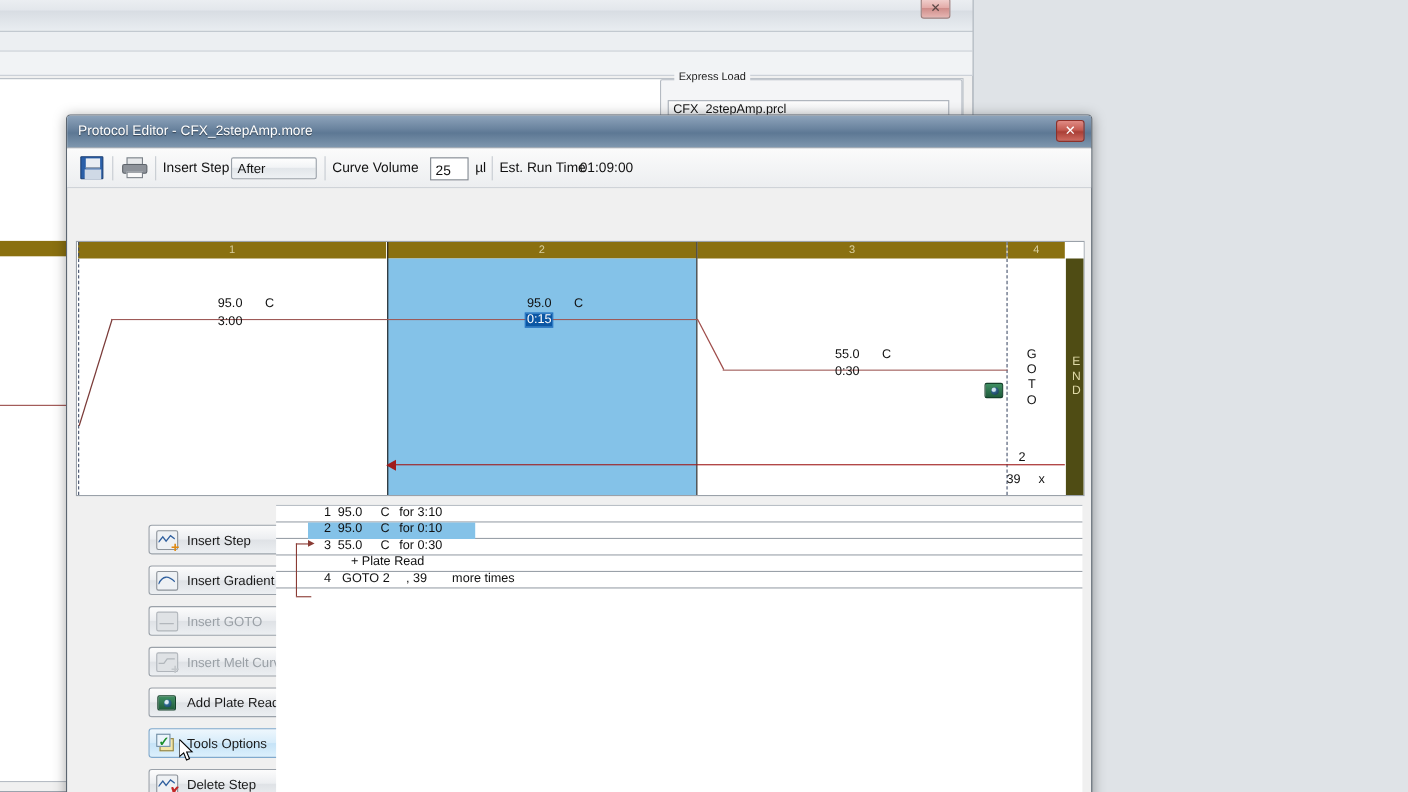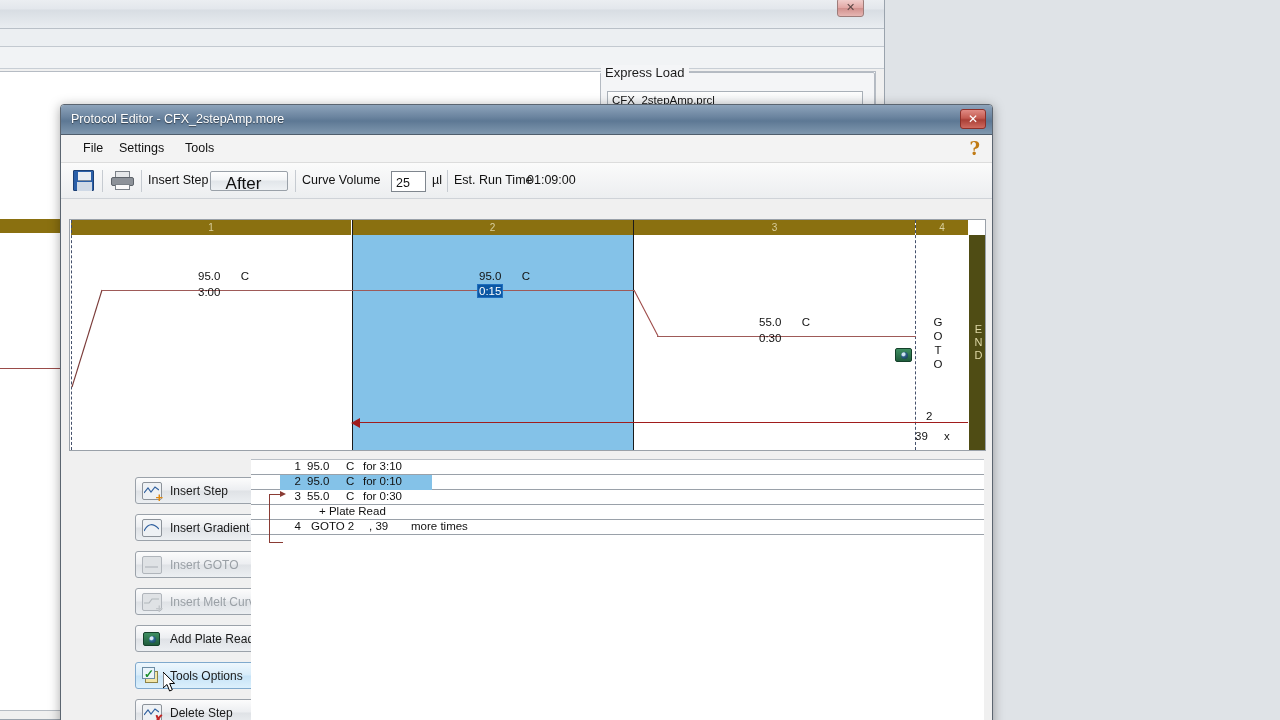--- a/index.html
+++ b/index.html
@@ -51,22 +51,22 @@
     position: absolute; left: 8px; top: 80px; right: 8px; bottom: 8px;
     background: #ffffff; border: 1px solid #b6bcc4;
   }
   .bg-expressload {
     position: absolute; left: 600px; top: 72px;
     width: 275px; height: 46px;
     border: 1px solid #b4bac2; border-radius: 2px;
     background: #f4f5f7;
   }
   .bg-expressload .legend {
-    position: absolute; left: 0; top: -8px;
-    background: #f4f5f7; padding: 0 4px; font-size: 13px; color: #1b1b1b; text-align: right;
+    position: absolute; left: 12px; top: -8px;
+    background: #f4f5f7; padding: 0 4px; font-size: 10px; color: #1b1b1b; text-align: right;
   }
   .bg-combo {
     position: absolute; left: 6px; top: 18px; width: 256px; height: 20px;
     border: 1px solid #a9b0b8; background: linear-gradient(180deg,#fdfdfd,#e9ecef);
     font-size: 11.5px; color: #141414; padding: 2px 0 0 4px;
   }
   
   .bg-chart-gold {
     position: absolute; left: 9px; top: 228px; width: 866px; height: 14px;
     background: #8a7010;
@@ -139,21 +139,21 @@
   }
   .icon-print .body { position:absolute; left:0; top:6px; width:23px; height:9px; background:#8d9299; border:1px solid #5e646b; border-radius:2px; }
   .icon-print .top  { position:absolute; left:4px; top:0px; width:15px; height:7px; background:#e6e8ea; border:1px solid #7b8188; }
   .icon-print .out  { position:absolute; left:4px; top:13px; width:15px; height:6px; background:#fafafa; border:1px solid #7b8188; }
 
   .tb-label { position:absolute; top:10px; font-size:12.5px; color:#111; }
   .combo {
     position: relative; width: 100%; height: 100%;
     border: 1px solid #9aa1a9; border-radius: 2px;
     background: linear-gradient(180deg,#fefefe 0%,#f2f4f6 45%,#e2e6ea 50%,#eef1f4 100%);
-    font-size: 17px; color: #111; padding: 2px 16px 0 5px; text-align: center;
+    font-size: 12px; color: #111; padding: 2px 16px 0 5px;
   }
   .tb-input {
     position: absolute; width: 35px; height: 21px;
     border: 1px solid #7f868e; background: #ffffff;
     font-size: 12.5px; color: #111; padding: 2px 0 0 4px;
   }
 
   
   .chart-wrap {
     position: absolute; left: 8px; top: 114px;
@@ -294,26 +294,20 @@
     <div class="bg-combo">CFX_2stepAmp.prcl</div>
   </div>
 
   <div class="dlg">
 
     <div class="dlg-title">
       <span class="t">Protocol Editor - CFX_2stepAmp.more</span>
       <div class="dlg-close">✕</div>
     </div>
 
-    <div class="dlg-menubar">
-      <span class="mi" style="left:22px;">File</span>
-      <span class="mi" style="left:58px;">Settings</span>
-      <span class="mi" style="left:124px;">Tools</span>
-      <span class="help-q">?</span>
-    </div>
 
     <div class="dlg-toolbar">
       <div class="icon-save"></div>
       <div class="tb-sep" style="left:41px;"></div>
       <div class="icon-print">
         <span class="top"></span>
         <span class="body"></span>
         <span class="out"></span>
       </div>
       <div class="tb-sep" style="left:80px;"></div>

